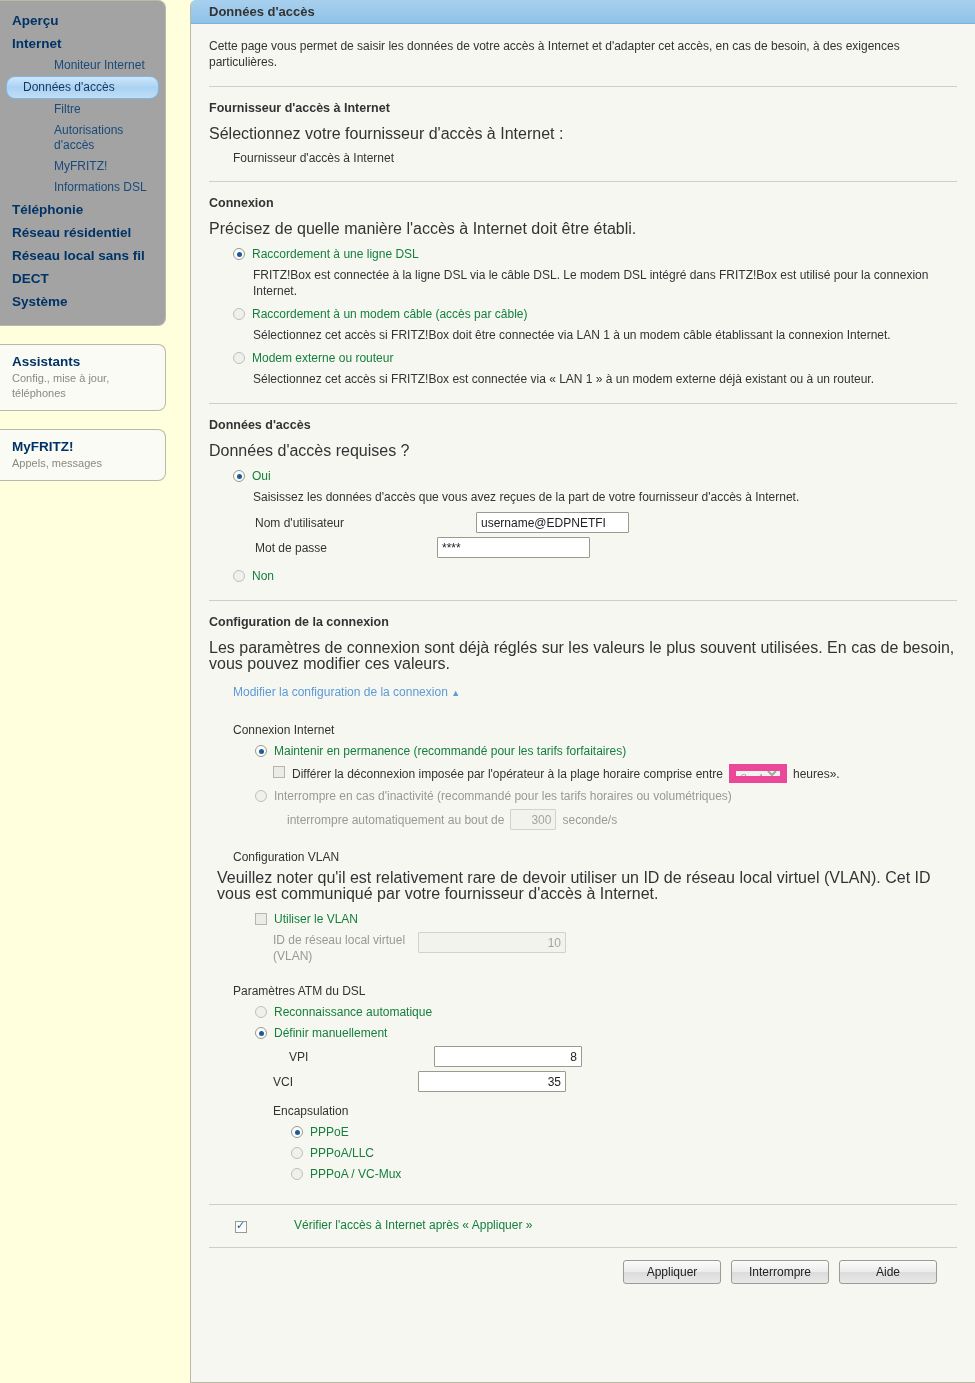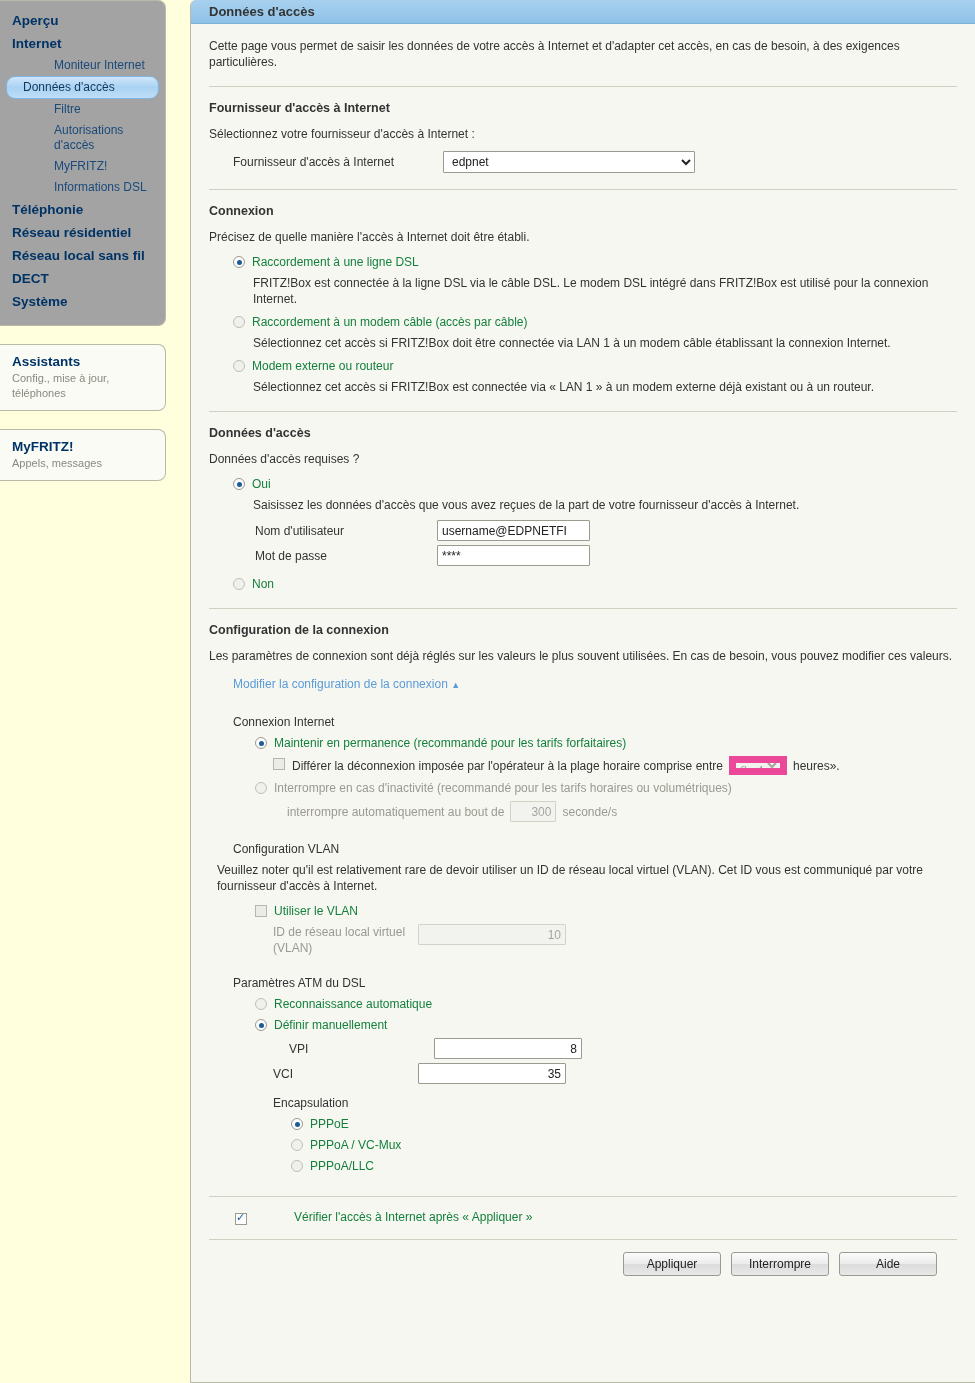--- a/index.html
+++ b/index.html
@@ -113,21 +113,21 @@
   .intro { font-size: 12px; color: #333; line-height: 16px; max-width: 755px; }
 
   hr.sep {
     border: none; border-top: 1px solid #cfcfc2;
     margin: 16px 0 14px 0;
   }
   .section-title {
     font-size: 12.5px; font-weight: bold; color: #333;
     margin-bottom: 11px;
   }
-  .para { font-size: 12px; color: #333; line-height: 16px; margin-bottom: 9px; }
+  .para { font-size: 16px; color: #333; line-height: 16px; margin-bottom: 9px; }
 
   .field-row { display: flex; align-items: center; margin: 4px 0 4px 24px; }
   .field-label { font-size: 12px; color: #333; width: 210px; }
   .field-label.grey { color: #9a9a92; }
 
   select.inp, input.inp {
     font-family: "Liberation Sans", sans-serif;
     font-size: 12px; color: #222;
     border: 1px solid #9a9a8e;
     background: #ffffff;
@@ -254,23 +254,20 @@
 
       <div class="intro">Cette page vous permet de saisir les données de votre accès à Internet et d'adapter cet accès, en cas de besoin, à des exigences particulières.</div>
 
       <hr class="sep">
 
       
       <div class="section-title">Fournisseur d'accès à Internet</div>
       <div class="para">Sélectionnez votre fournisseur d'accès à Internet :</div>
       <div class="field-row">
         <span class="field-label">Fournisseur d'accès à Internet</span>
-        <select class="inp isp">
-          <option>edpnet</option>
-        </select>
       </div>
 
       <hr class="sep">
 
       
       <div class="section-title">Connexion</div>
       <div class="para">Précisez de quelle manière l'accès à Internet doit être établi.</div>
 
       <div class="opt ind1">
         <span class="radio on"></span>
@@ -295,21 +292,21 @@
       
       <div class="section-title">Données d'accès</div>
       <div class="para">Données d'accès requises ?</div>
 
       <div class="opt ind1">
         <span class="radio on"></span>
         <span class="opt-label">Oui</span>
       </div>
       <div class="desc">Saisissez les données d'accès que vous avez reçues de la part de votre fournisseur d'accès à Internet.</div>
 
-      <div class="field-row ind2" style="margin-left:46px;">
+      <div class="field-row ind2" style="margin-left:46px;gap:39px;">
         <span class="field-label" style="width:182px;">Nom d'utilisateur</span>
         <input class="inp txt" type="text" value="username@EDPNETFI" style="">
       </div>
       <div class="field-row ind2" style="margin-left:46px;">
         <span class="field-label" style="width:182px;">Mot de passe</span>
         <input class="inp txt" type="text" value="****" style="">
       </div>
 
       <div class="opt ind1" style="margin-top:10px;">
         <span class="radio off"></span>
@@ -392,25 +389,25 @@
       </div>
 
       <div class="group-head" style="margin-left:64px; margin-top:12px; margin-bottom:6px;">Encapsulation</div>
 
       <div class="opt" style="margin-left:82px;">
         <span class="radio on"></span>
         <span class="opt-label">PPPoE</span>
       </div>
       <div class="opt" style="margin-left:82px;">
         <span class="radio off"></span>
+        <span class="opt-label">PPPoA/LLC</span>
+      </div>
+      <div class="opt" style="margin-left:82px;">
+        <span class="radio off"></span>
         <span class="opt-label">PPPoA / VC-Mux</span>
-      </div>
-      <div class="opt" style="margin-left:82px;">
-        <span class="radio off"></span>
-        <span class="opt-label">PPPoA/LLC</span>
       </div>
 
       <hr class="sep" style="margin-top:22px; margin-bottom:0;">
 
       <div class="footer-check">
         <span class="chk on"></span>
         <span class="opt-label">Vérifier l'accès à Internet après « Appliquer »</span>
       </div>
 
       <hr class="sep" style="margin-top:14px; margin-bottom:0;">

